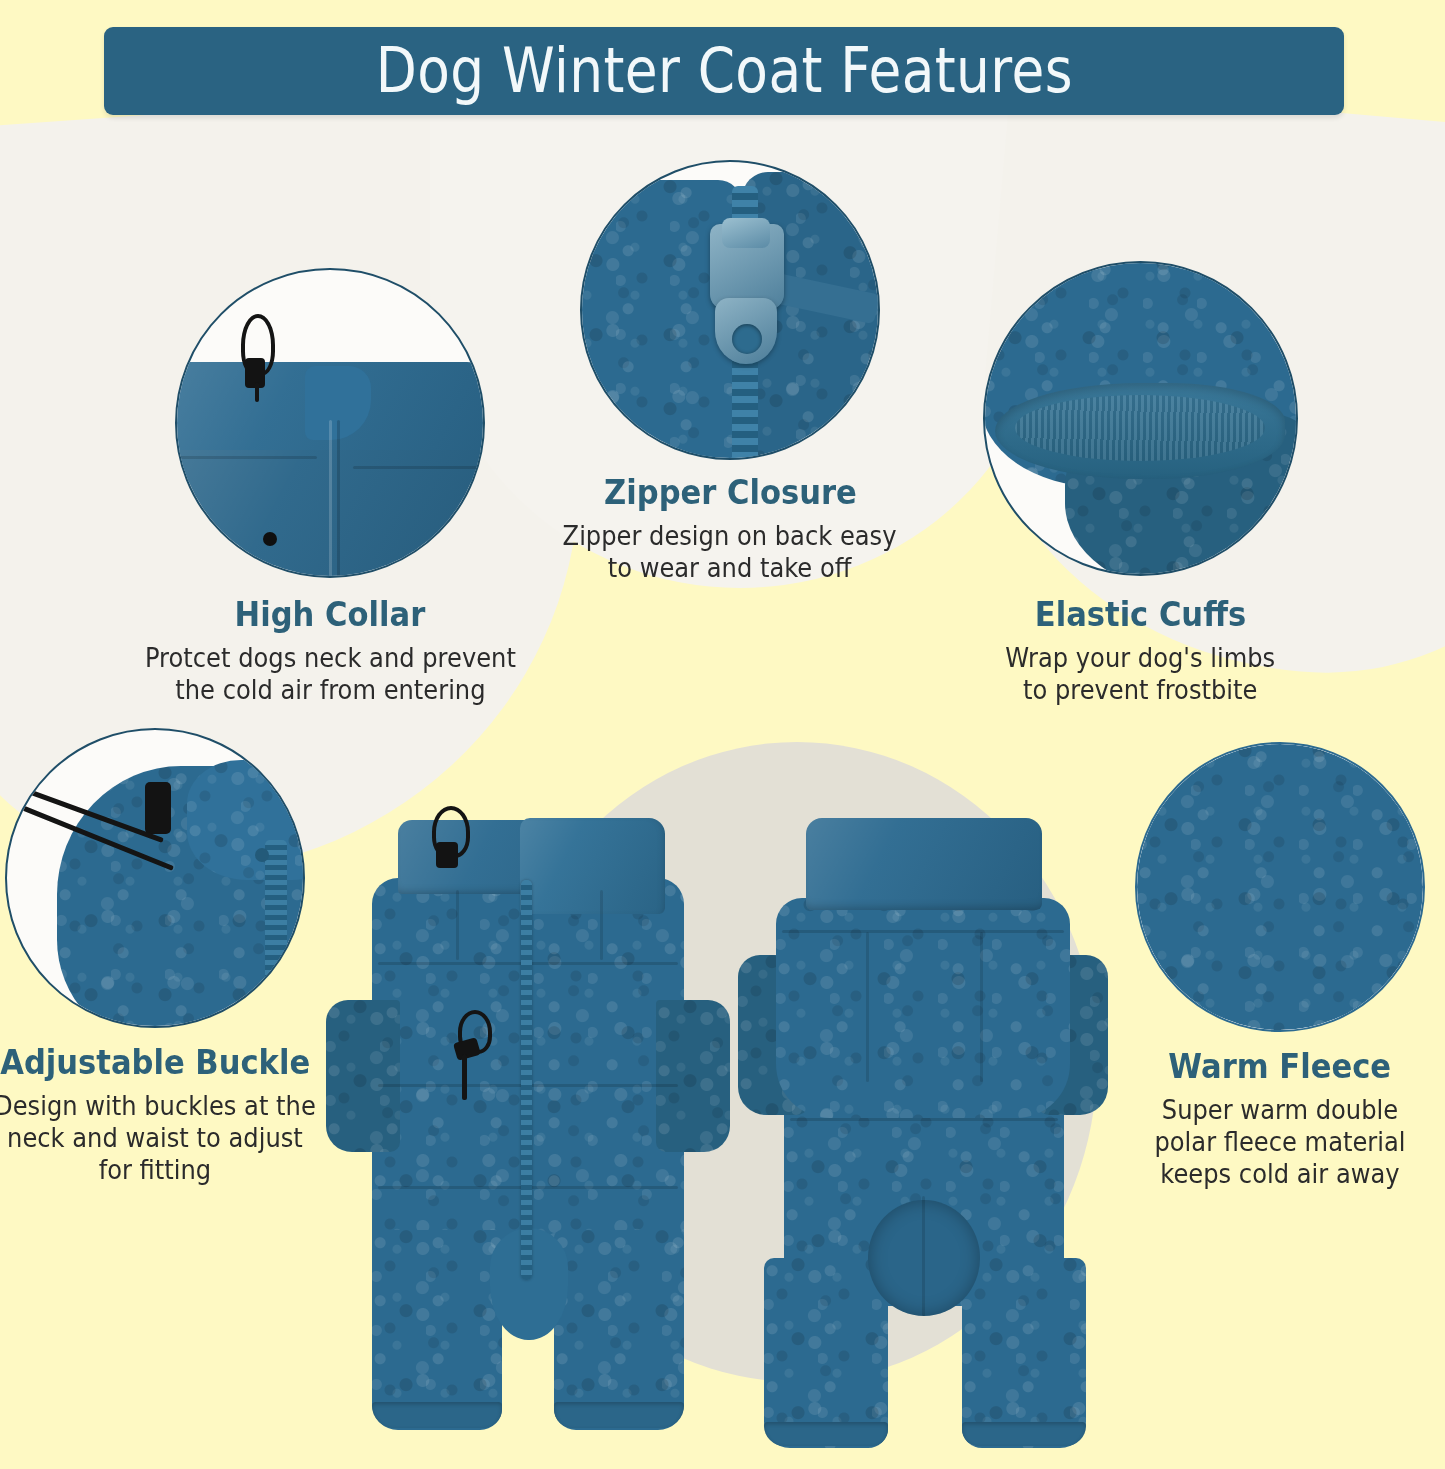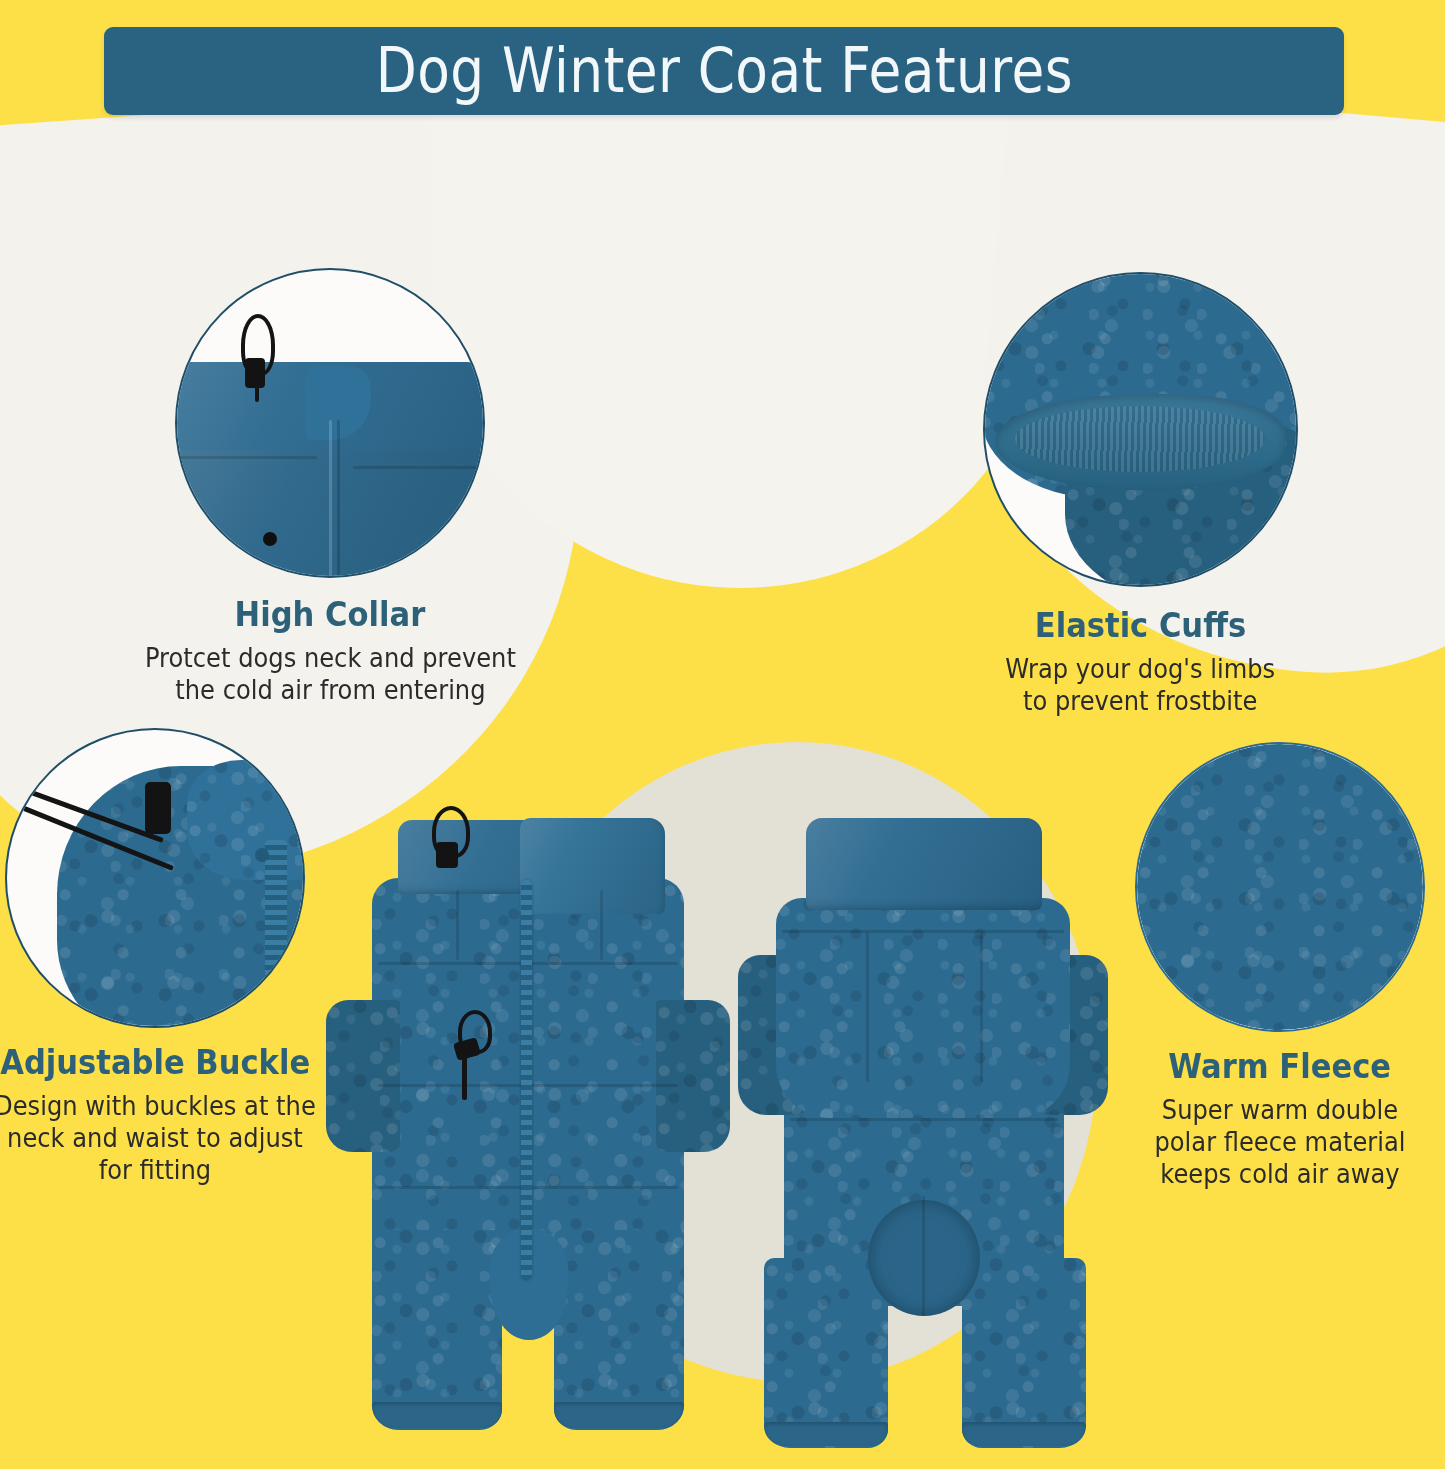--- a/index.html
+++ b/index.html
@@ -11,21 +11,21 @@
     height: 1469px;
     background: #ffffff;
     font-family: "Liberation Sans", sans-serif;
     overflow: hidden;
     position: relative;
   }
 
   #page {
     position: absolute;
     inset: 0;
-    background: #fde047;
+    background: #fef9c3;
     overflow: hidden;
   }
 
   
   .wedge-left {
     position: absolute;
     left: -120px;
     top: 110px;
     width: 700px;
     height: 760px;
@@ -147,21 +147,21 @@
       radial-gradient(circle at 52% 40%, rgba(255,255,255,0.07) 0 4px, transparent 5px);
     background-size: 58px 58px, 74px 74px, 66px 66px, 62px 62px, 80px 80px, 70px 70px, 54px 54px, 48px 48px;
   }
   .smooth-sheen {
     background-image: linear-gradient(118deg, rgba(255,255,255,0.14) 0%, rgba(255,255,255,0.03) 34%, rgba(0,0,0,0.10) 100%);
   }
 
   
   #f-high-collar   { left: 110px;  top: 268px; width: 440px; }
   #f-zipper        { left: 510px;  top: 160px; width: 440px; }
-  #f-elastic-cuffs { left: 930px;  top: 272px; width: 420px; justify-content: space-between; }
+  #f-elastic-cuffs { left: 930px;  top: 261px; width: 420px; justify-content: space-between; }
   #f-buckle        { left: -30px;  top: 728px; width: 370px; }
   #f-fleece        { left: 1110px; top: 742px; width: 340px; }
 
   #f-high-collar   .bubble { width: 310px; height: 310px; }
   #f-zipper        .bubble { width: 300px; height: 300px; }
   #f-elastic-cuffs .bubble { width: 315px; height: 315px; }
   #f-buckle        .bubble { width: 300px; height: 300px; }
   #f-fleece        .bubble { width: 290px; height: 290px; }
 
   #f-high-collar   .feature-heading { margin-top: 18px; }
@@ -331,20 +331,39 @@
         <div class="toggle" style="left:68px;top:88px;width:20px;height:30px;"></div>
         <div class="cord-line" style="left:78px;top:112px;width:4px;height:20px;"></div>
         <div class="toggle" style="left:86px;top:262px;width:14px;height:14px;border-radius:50%;background:#0F0F0F;"></div>
       </div>
     </div>
     <div class="feature-heading">High Collar</div>
     <div class="feature-desc">Protcet dogs neck and prevent
 the cold air from entering</div>
   </div>
 
+  <div class="feature" id="f-zipper">
+    <div class="bubble">
+      <div class="bub-art">
+        <div class="fabric fleece" style="left:-20px;top:18px;width:180px;height:300px;border-radius:0 24px 0 0;"></div>
+        <div class="fabric fleece" style="left:160px;top:10px;width:180px;height:300px;background-color:#2A6589;border-radius:26px 0 0 0;"></div>
+        <div class="fabric" style="left:150px;top:24px;width:26px;height:290px;background:repeating-linear-gradient(180deg,#3F82A8 0 7px,#245F80 7px 14px);border-radius:6px;"></div>
+        <div class="fabric" style="left:176px;top:120px;width:120px;height:30px;background-color:#356F92;border-radius:6px;transform:rotate(12deg);"></div>
+
+        <div style="position:absolute;left:128px;top:62px;width:74px;height:86px;background:linear-gradient(150deg,#8FB4C6,#4E7F9B);border-radius:10px 10px 16px 16px;box-shadow:0 2px 5px rgba(0,0,0,0.35);"></div>
+        <div style="position:absolute;left:140px;top:56px;width:48px;height:30px;background:linear-gradient(160deg,#9CC0D0,#5B8BA6);border-radius:8px;"></div>
+
+        <div style="position:absolute;left:133px;top:136px;width:62px;height:66px;background:linear-gradient(150deg,#8EB3C5,#4C7D99);border-radius:14px 14px 50% 50%;box-shadow:0 2px 5px rgba(0,0,0,0.30);"></div>
+        <div style="position:absolute;left:150px;top:162px;width:30px;height:30px;border-radius:50%;background:#2D6B8E;box-shadow:inset 0 1px 4px rgba(0,0,0,0.45);"></div>
+      </div>
+    </div>
+    <div class="feature-heading">Zipper Closure</div>
+    <div class="feature-desc">Zipper design on back easy
+to wear and take off</div>
+  </div>
 
   <div class="feature" id="f-elastic-cuffs">
     <div class="bubble">
       <div class="bub-art">
         <div class="fabric fleece" style="left:-4px;top:-6px;width:330px;height:230px;border-radius:50% 50% 40% 36%;"></div>
         <div class="fabric fleece" style="left:80px;top:150px;width:250px;height:180px;background-color:#27607F;border-radius:40% 20% 30% 50%;"></div>
         <div class="fabric" style="left:10px;top:120px;width:290px;height:96px;background:linear-gradient(180deg,#3A7899,#26617F);border-radius:50% 40% 46% 50%;box-shadow:inset 0 4px 8px rgba(0,0,0,0.18);"></div>
         <div style="position:absolute;left:30px;top:132px;width:250px;height:66px;background:repeating-linear-gradient(92deg,rgba(255,255,255,0.10) 0 3px,rgba(0,0,0,0.07) 3px 6px);border-radius:50%;"></div>
       </div>
     </div>

